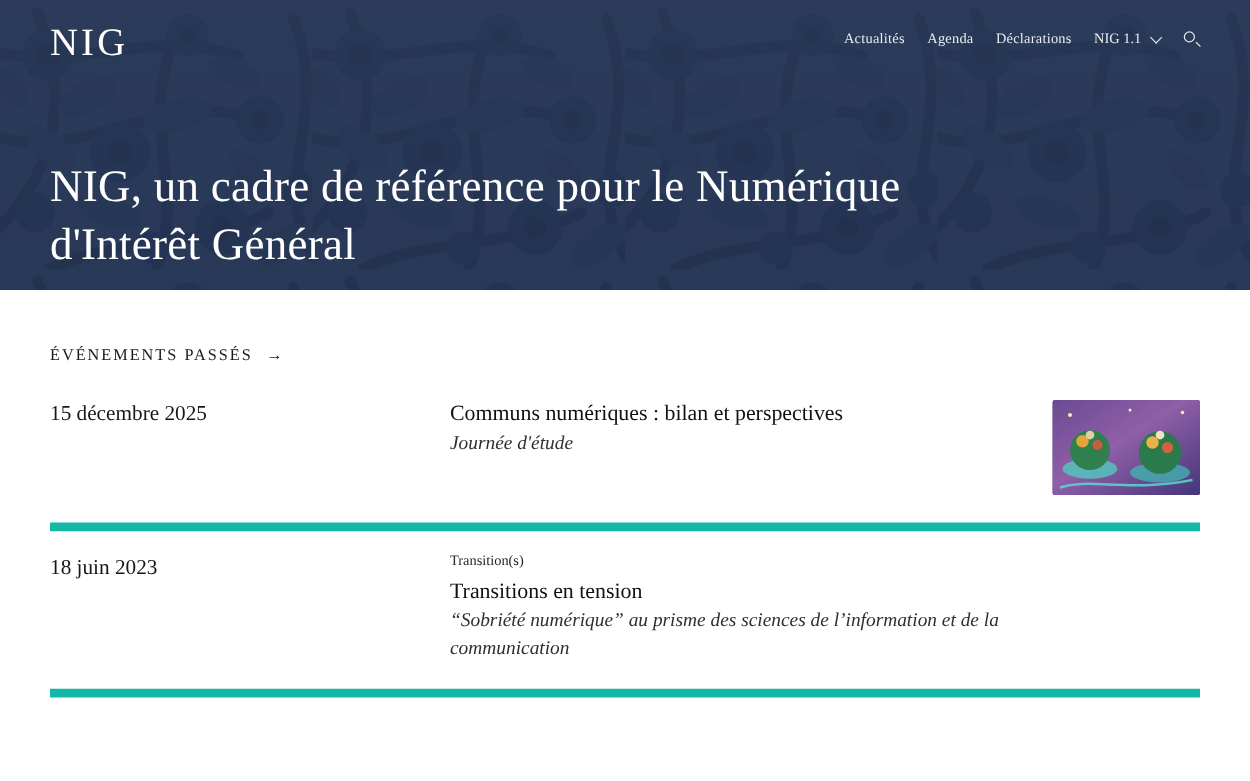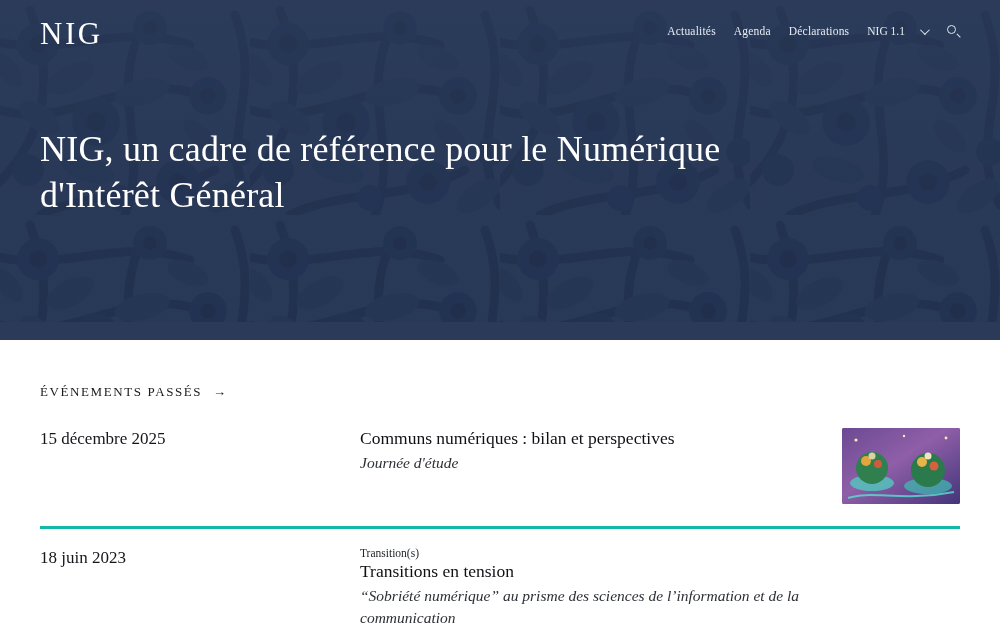--- a/index.html
+++ b/index.html
@@ -8,21 +8,21 @@
     width: 1000px; height: 625px;
     overflow: hidden;
     background: #ffffff;
     font-family: "Liberation Serif", serif;
   }
 
   
   .hero {
     position: relative;
     width: 1000px;
-    height: 340px;
+    height: 232px;
     background-color: #2a3a58;
     overflow: hidden;
   }
   .hero-pattern {
     position: absolute;
     inset: 0;
     opacity: 1;
   }
   .hero-inner {
     position: relative;
@@ -55,21 +55,21 @@
     color: #e8ecf3;
     font-size: 11.5px;
     font-family: "Liberation Serif", serif;
     letter-spacing: 0.2px;
     text-decoration: none;
     white-space: nowrap;
   }
   .nav-dd {
     display: flex;
     align-items: center;
-    gap: 15px;
+    gap: 7px;
     color: #e8ecf3;
     font-size: 11.5px;
   }
   .chev {
     display: inline-block;
     width: 7px; height: 7px;
     border-right: 1.2px solid #dfe5ee;
     border-bottom: 1.2px solid #dfe5ee;
     transform: rotate(45deg) translateY(-2px);
   }
@@ -115,39 +115,39 @@
     font-size: 13px;
     letter-spacing: 1.6px;
     color: #1a1a1a;
     font-family: "Liberation Serif", serif;
   }
   .section-head .arrow { margin-left: 6px; font-size: 13px; }
 
   .event {
     display: flex;
     padding: 18px 0 22px 0;
-    border-bottom: 3px solid #14b8a6;
+    border-bottom: 7px solid #14b8a6;
   }
   .event:first-of-type { border-top: none; }
   .event-date {
     width: 320px;
     flex: 0 0 320px;
     font-size: 17px;
     color: #14161a;
     font-family: "Liberation Serif", serif;
     padding-top: 1px;
   }
   .event-body {
     flex: 1 1 auto;
     padding-right: 8px;
   }
   .event-kicker {
     font-size: 11.5px;
     color: #23262b;
-    margin-bottom: 2px;
+    margin-bottom: 7px;
     font-family: "Liberation Serif", serif;
   }
   .event-title {
     font-size: 17.5px;
     color: #0f1115;
     line-height: 1.25;
     font-family: "Liberation Serif", serif;
   }
   .event-sub {
     font-size: 15.5px;

